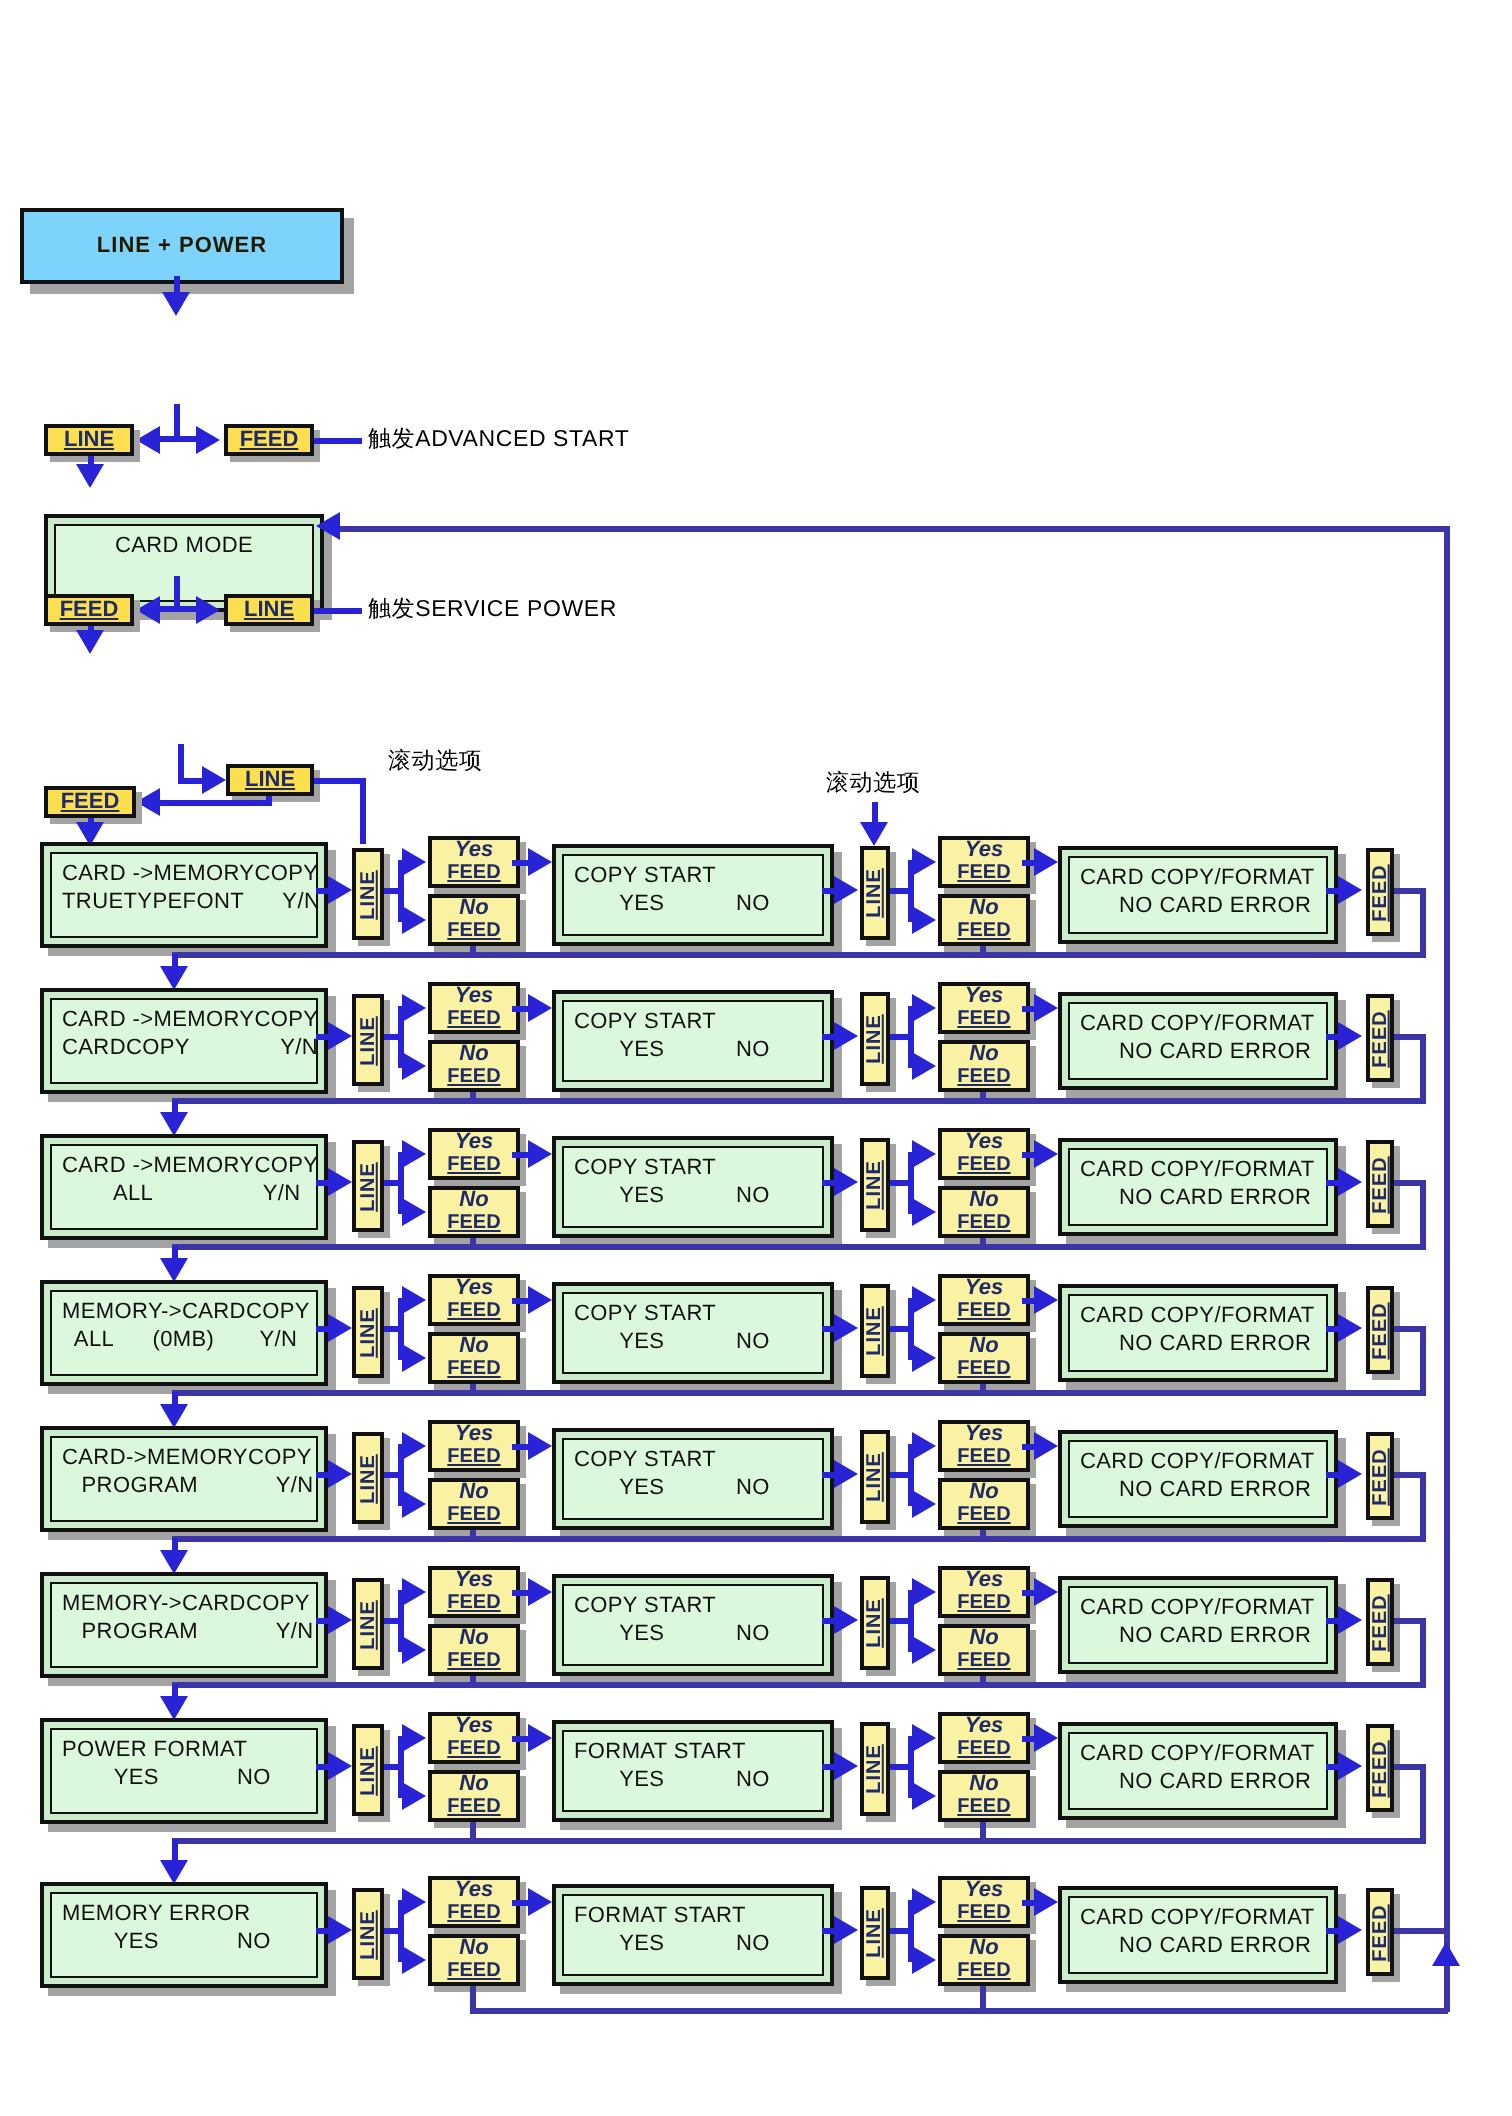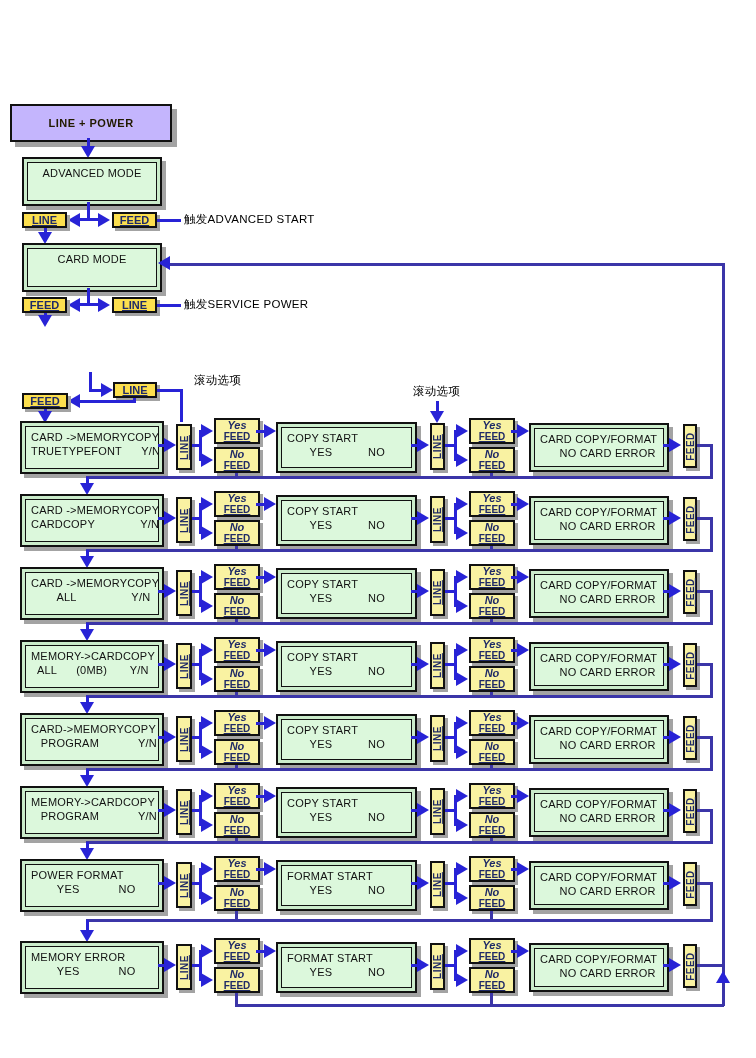--- a/index.html
+++ b/index.html
@@ -12,21 +12,21 @@
     --shadow:#a3a3a3;
     --navy:#1f2a66;
     --ink:#111;
   }
   html,body{margin:0;padding:0;background:#fff;}
   #canvas{position:relative;width:756px;height:1058px;background:#fff;overflow:hidden;
           font-family:"Liberation Sans","DejaVu Sans",sans-serif;}
   .abs{position:absolute;}
   .t{white-space:pre;}
   
-  .power{background:#c4b5fd;border:2px solid var(--ink);box-shadow:5px 5px 0 var(--shadow);
+  .power{background:#7dd3fc;border:2px solid var(--ink);box-shadow:5px 5px 0 var(--shadow);
          display:flex;align-items:center;justify-content:center;
          font-size:11px;font-weight:bold;color:#221a00;letter-spacing:.5px;}
   
   .lcd{background:var(--lcd-out);border:2px solid var(--ink);box-shadow:4px 4px 0 var(--shadow);}
   .lcd .scr{position:absolute;left:3px;top:3px;right:3px;bottom:3px;
             background:var(--lcd-in);border:1px solid var(--ink);
             font-size:11px;color:var(--ink);letter-spacing:.2px;line-height:14px;
             padding:3px 0 0 5px;box-sizing:border-box;overflow:hidden;}
   .lcd .scr.center{text-align:center;padding-left:0;}
   
@@ -59,36 +59,33 @@
 </style>
 </head>
 <body>
 
 <div id="canvas">
 
   <div class="abs power" style="left:10px;top:104px;width:158px;height:34px;">LINE + POWER</div>
   <div class="abs vl" style="left:87px;top:138px;height:9px;"></div>
   <div class="abs ah ah-d" style="left:81px;top:146px;"></div>
 
-  <div class="abs lcd" style="left:22px;top:157px;width:136px;height:45px;">
-    <div class="scr center">ADVANCED MODE</div>
-  </div>
 
   <div class="abs vl" style="left:87px;top:202px;height:18px;"></div>
   <div class="abs hl" style="left:78px;top:218px;width:24px;"></div>
   <div class="abs ah ah-l" style="left:68px;top:213px;"></div>
   <div class="abs ah ah-r" style="left:98px;top:213px;"></div>
   <div class="abs key" style="left:22px;top:212px;width:45px;height:16px;">LINE</div>
   <div class="abs key" style="left:112px;top:212px;width:45px;height:16px;">FEED</div>
   <div class="abs hl" style="left:157px;top:219px;width:24px;"></div>
   <div class="abs lab" style="left:184px;top:212px;">触发ADVANCED START</div>
   <div class="abs vl" style="left:44px;top:228px;height:6px;"></div>
   <div class="abs ah ah-d" style="left:38px;top:232px;"></div>
 
-  <div class="abs lcd" style="left:22px;top:243px;width:136px;height:45px;">
+  <div class="abs lcd" style="left:22px;top:257px;width:136px;height:45px;">
     <div class="scr center">CARD MODE</div>
   </div>
 
   <div class="abs hl dk" style="left:168px;top:263px;width:556px;"></div>
   <div class="abs ah ah-l" style="left:158px;top:256px;"></div>
   <div class="abs vl dk" style="left:722px;top:263px;height:743px;"></div>
 
   <div class="abs vl" style="left:87px;top:288px;height:17px;"></div>
   <div class="abs hl" style="left:78px;top:303px;width:24px;"></div>
   <div class="abs ah ah-l" style="left:68px;top:298px;"></div>

